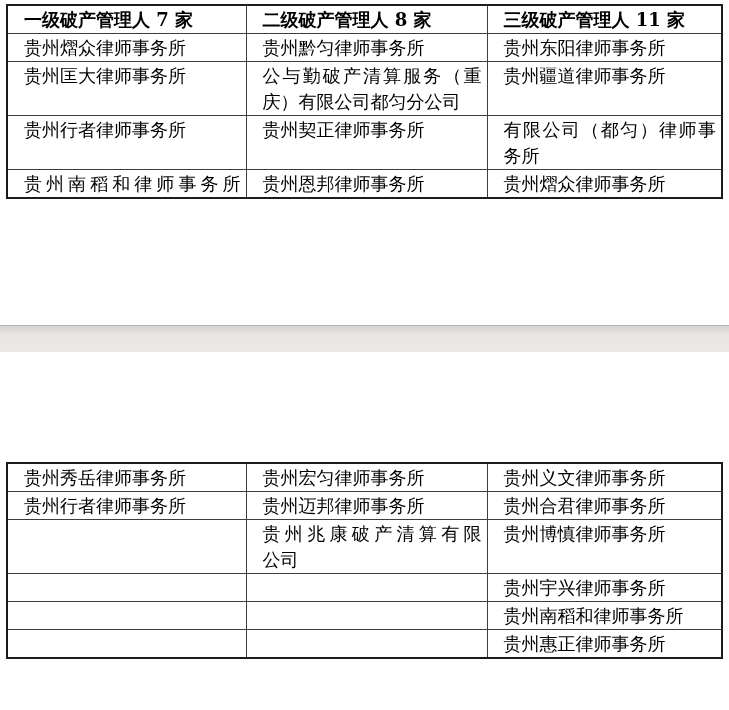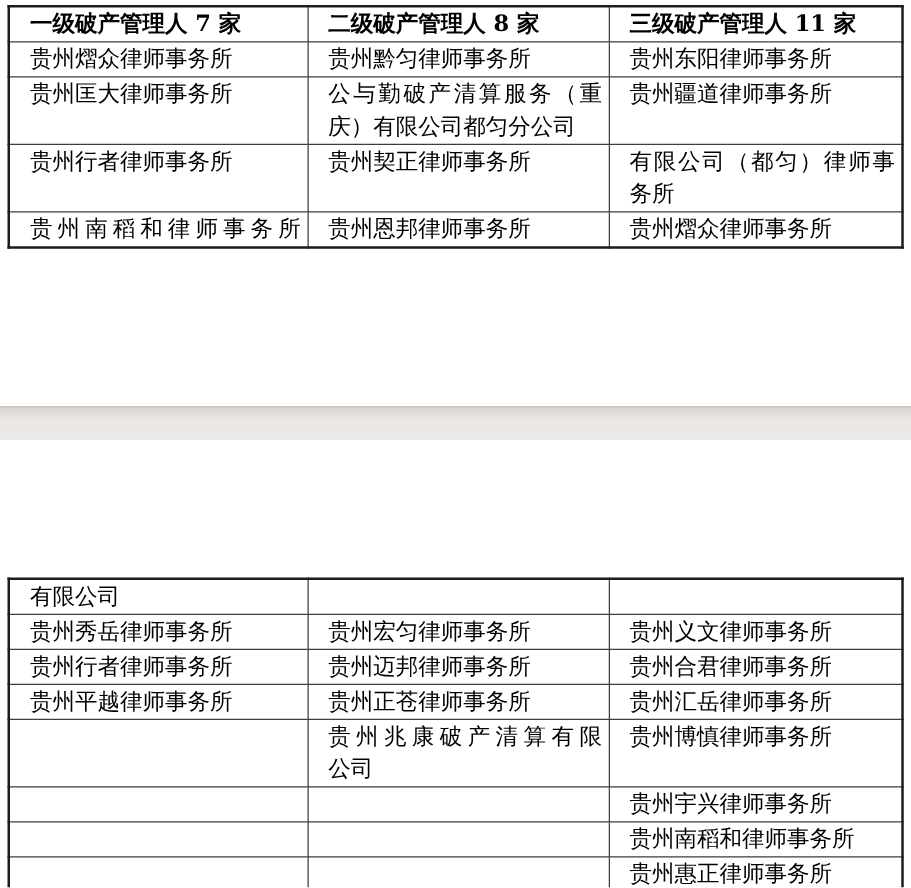--- a/index.html
+++ b/index.html
@@ -129,56 +129,38 @@
 
   <table class="admins" id="table-page2">
     <colgroup>
       <col style="width:239px">
       <col style="width:241px">
       <col style="width:235px">
     </colgroup>
     <tbody>
         <tr>
           <td>
-            <div class="cell-line">有限公司</div>
-          </td>
-          <td></td>
-          <td></td>
-        </tr>
-        <tr>
-          <td>
             <div class="cell-line">贵州秀岳律师事务所</div>
           </td>
           <td>
             <div class="cell-line">贵州宏匀律师事务所</div>
           </td>
           <td>
             <div class="cell-line">贵州义文律师事务所</div>
           </td>
         </tr>
         <tr>
           <td>
             <div class="cell-line">贵州行者律师事务所</div>
           </td>
           <td>
             <div class="cell-line">贵州迈邦律师事务所</div>
           </td>
           <td>
             <div class="cell-line">贵州合君律师事务所</div>
-          </td>
-        </tr>
-        <tr>
-          <td>
-            <div class="cell-line">贵州平越律师事务所</div>
-          </td>
-          <td>
-            <div class="cell-line">贵州正苍律师事务所</div>
-          </td>
-          <td>
-            <div class="cell-line">贵州汇岳律师事务所</div>
           </td>
         </tr>
         <tr>
           <td></td>
           <td>
             <div class="cell-line stretch">贵州兆康破产清算有限</div>
             <div class="cell-line">公司</div>
           </td>
           <td>
             <div class="cell-line">贵州博慎律师事务所</div>

